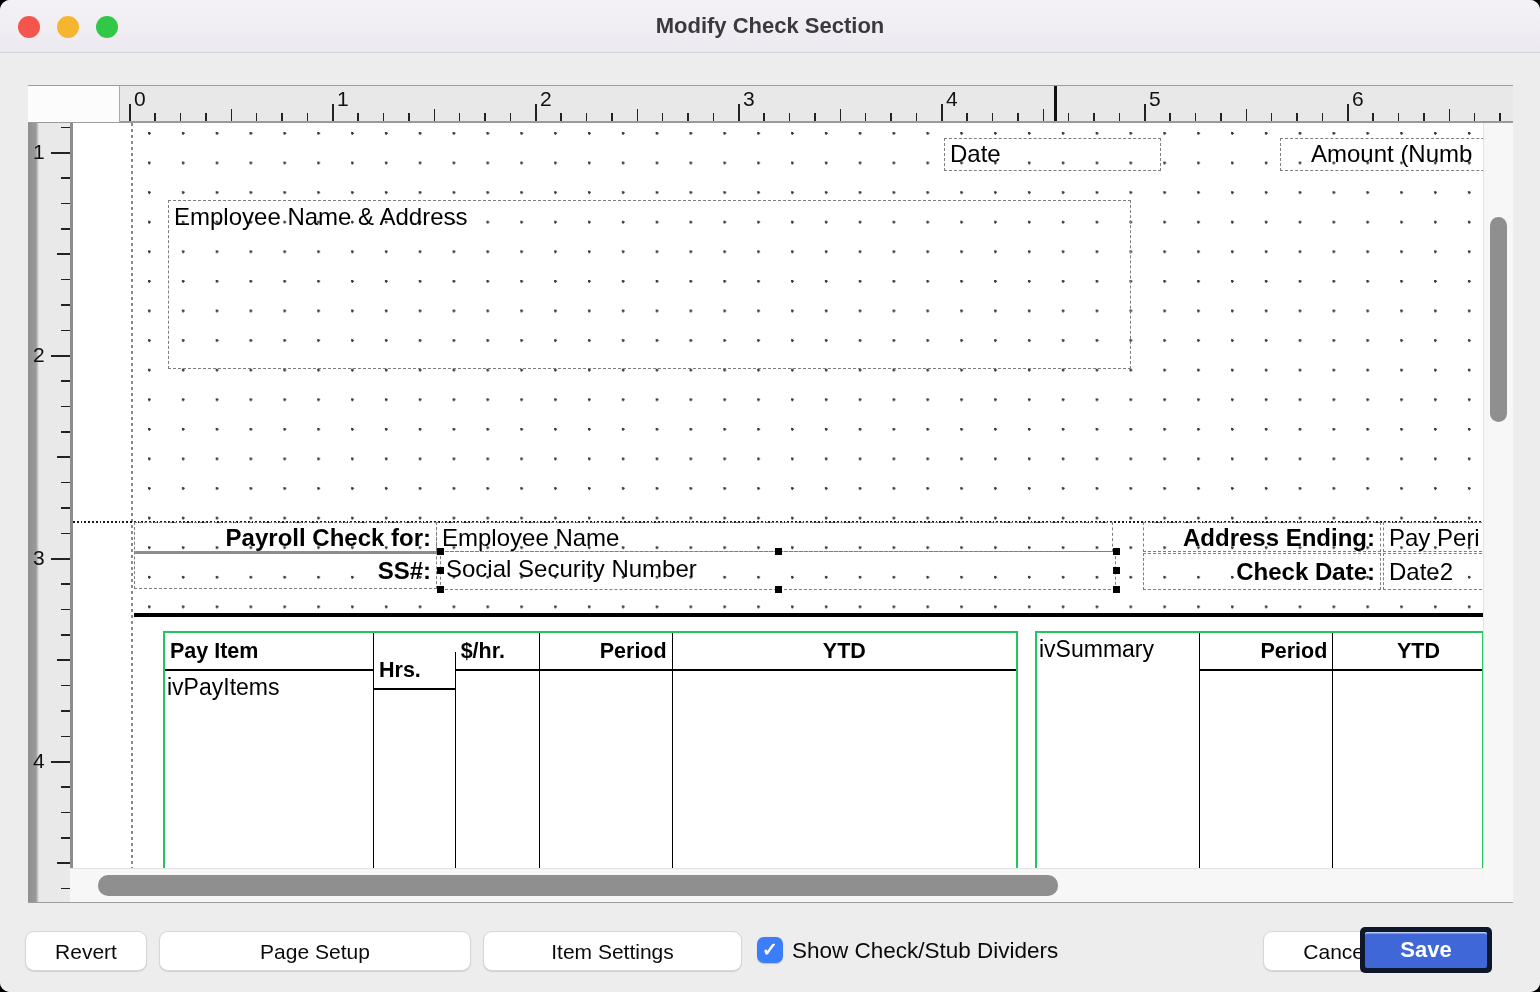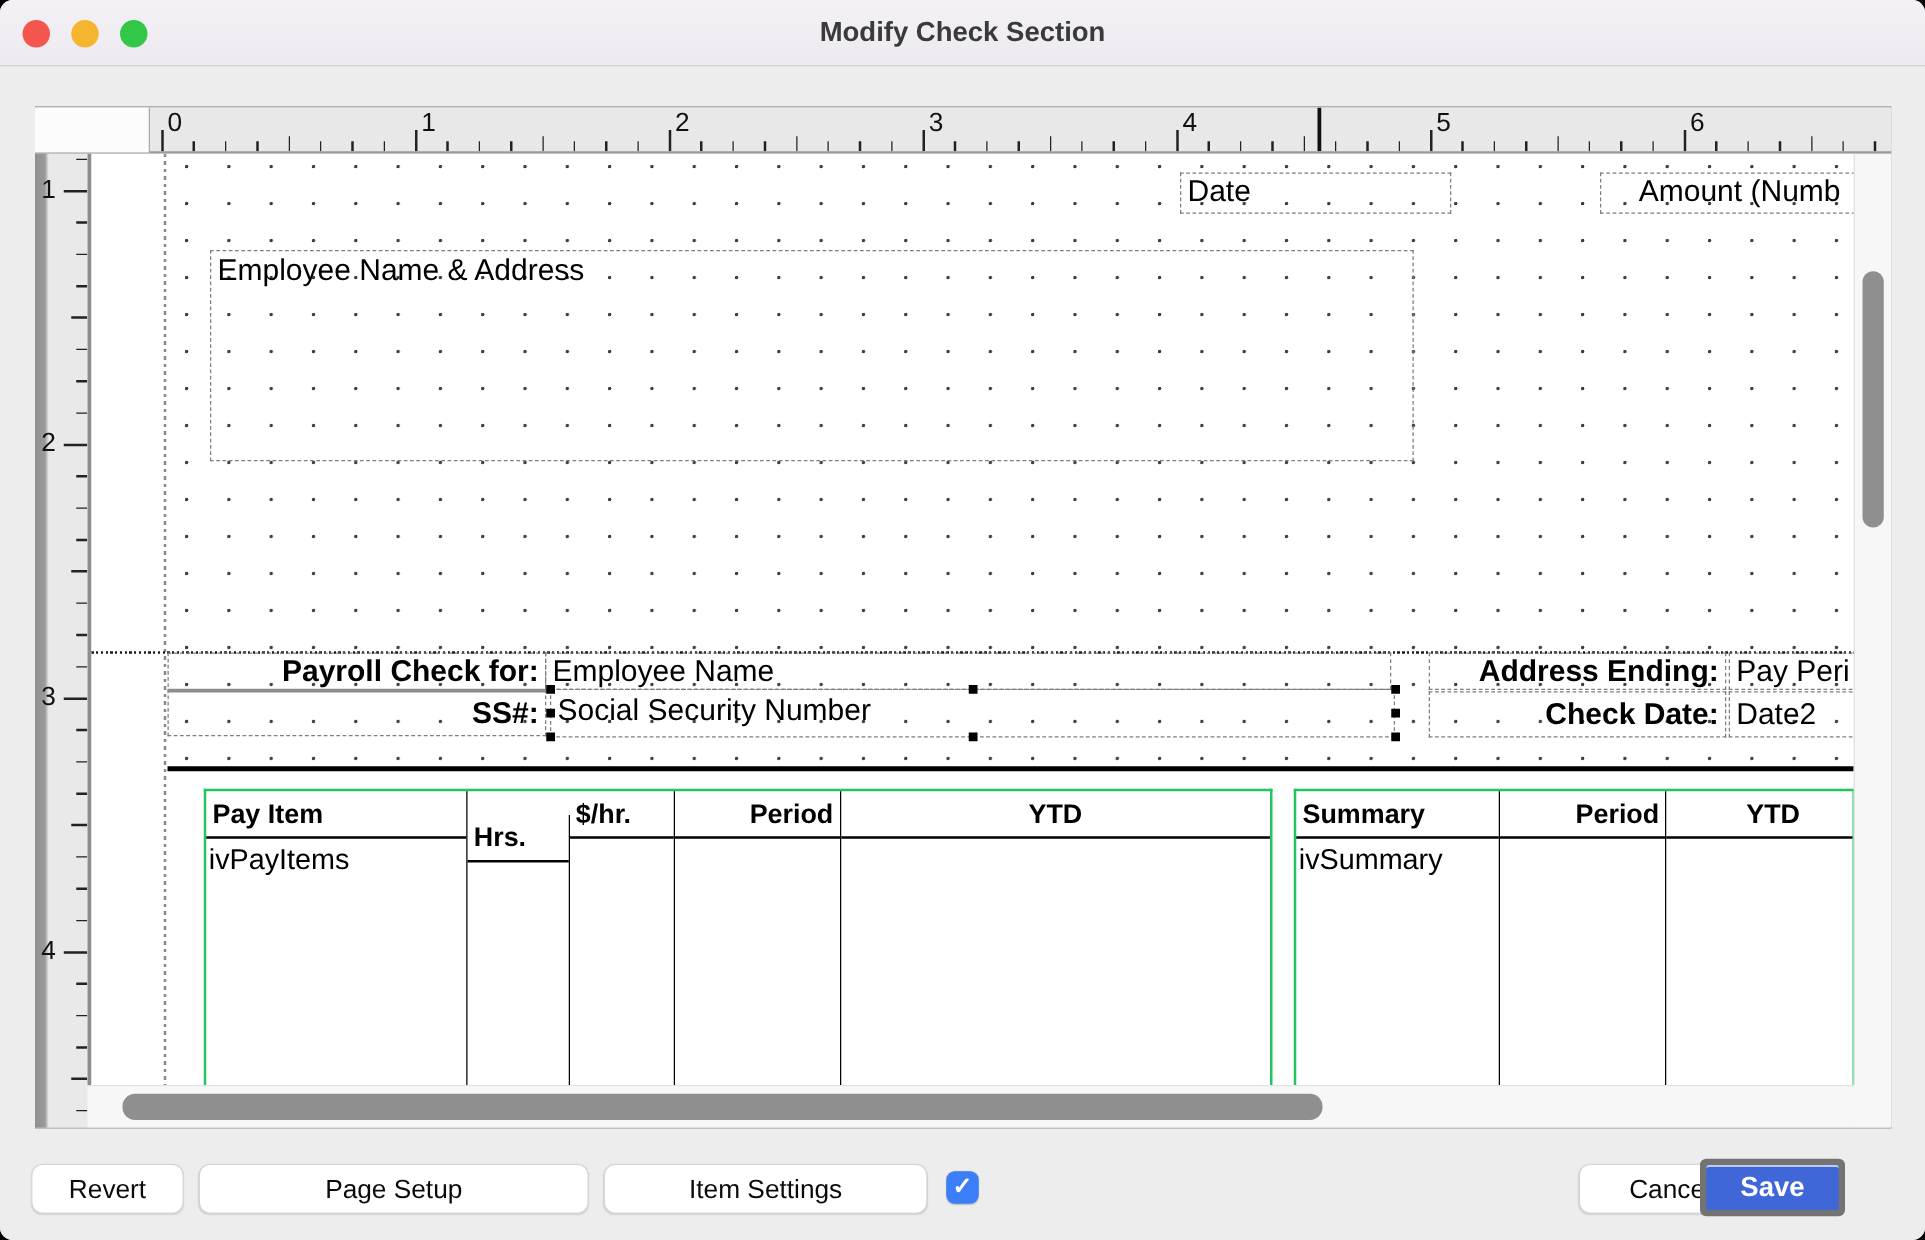--- a/index.html
+++ b/index.html
@@ -53,21 +53,21 @@
   .hscroll{position:absolute;left:70px;top:868px;width:1413px;height:34px;background:#f7f7f7;border-top:1px solid #e2e2e2;box-sizing:border-box;}
   .hthumb{position:absolute;left:28px;top:6px;width:960px;height:21px;background:#8f8f8f;border-radius:10px;}
   .scorner{position:absolute;left:1483px;top:868px;width:30px;height:34px;background:#f7f7f7;}
   
   .footer{position:absolute;left:0;top:903px;width:100%;height:89px;background:#ededee;}
   .btn{position:absolute;top:28px;height:40px;background:#fff;border:1px solid #d6d6d6;border-radius:9px;
     box-shadow:0 1px 1px rgba(0,0,0,0.12);font-size:21px;color:#0a0a0a;text-align:center;line-height:40px;box-sizing:border-box;cursor:default;}
   .checkbox{position:absolute;left:757px;top:34px;width:26px;height:26px;background:#3b7ef7;border-radius:7px;
     color:#fff;font-size:19px;font-weight:bold;text-align:center;line-height:25px;box-shadow:0 0.5px 1px rgba(0,0,0,0.2);}
   .chklabel{position:absolute;left:792px;top:35px;font-size:22.5px;color:#0a0a0a;white-space:nowrap;}
-  .savering{position:absolute;left:1360px;top:24px;width:116px;height:46px;background:#737373;border-radius:5px;}
+  .savering{position:absolute;left:1360px;top:24px;width:132px;height:46px;background:#0f172a;border-radius:5px;}
   .savebtn{position:absolute;left:5px;top:5px;right:5px;bottom:5px;background:#4067d8;border-radius:2px;
     box-shadow:inset 0 1.5px 0 rgba(255,255,255,0.65);color:#fff;font-size:22px;font-weight:bold;text-align:center;line-height:36px;}
 </style>
 </head>
 <body>
 
 <div class="window">
 
   <div class="titlebar">
     <div class="light red"></div>
@@ -250,21 +250,20 @@
       <div class="dcol" style="width:133px;">
         <div class="dhead r">Period</div>
       </div>
       <div class="dcol" style="width:345px;">
         <div class="dhead c">YTD</div>
       </div>
     </div>
 
     <div class="dtable" style="left:962px;top:508px;width:449px;height:237px;border-bottom:none;">
       <div class="dcol" style="width:164px;">
-        <div class="dhead">Summary</div>
         <div class="dcell">ivSummary</div>
       </div>
       <div class="dcol" style="width:135px;">
         <div class="dhead r">Period</div>
       </div>
       <div class="dcol" style="width:150px;">
         <div class="dhead r" style="padding-right:42px;">YTD</div>
       </div>
     </div>
   </div>
@@ -275,19 +274,20 @@
   <div class="hscroll">
     <div class="hthumb"></div>
   </div>
   <div class="scorner"></div>
 
   <div class="footer">
     <div class="btn" style="left:25px;width:122px;">Revert</div>
     <div class="btn" style="left:159px;width:312px;">Page Setup</div>
     <div class="btn" style="left:483px;width:259px;">Item Settings</div>
     <div class="checkbox" aria-checked="true">✓</div>
+    <div class="chklabel">Show Check/Stub Dividers</div>
     <div class="btn" style="left:1263px;width:146px;">Cancel</div>
     <div class="savering">
       <div class="savebtn">Save</div>
     </div>
   </div>
 
 </div>
 
 </body></html>

